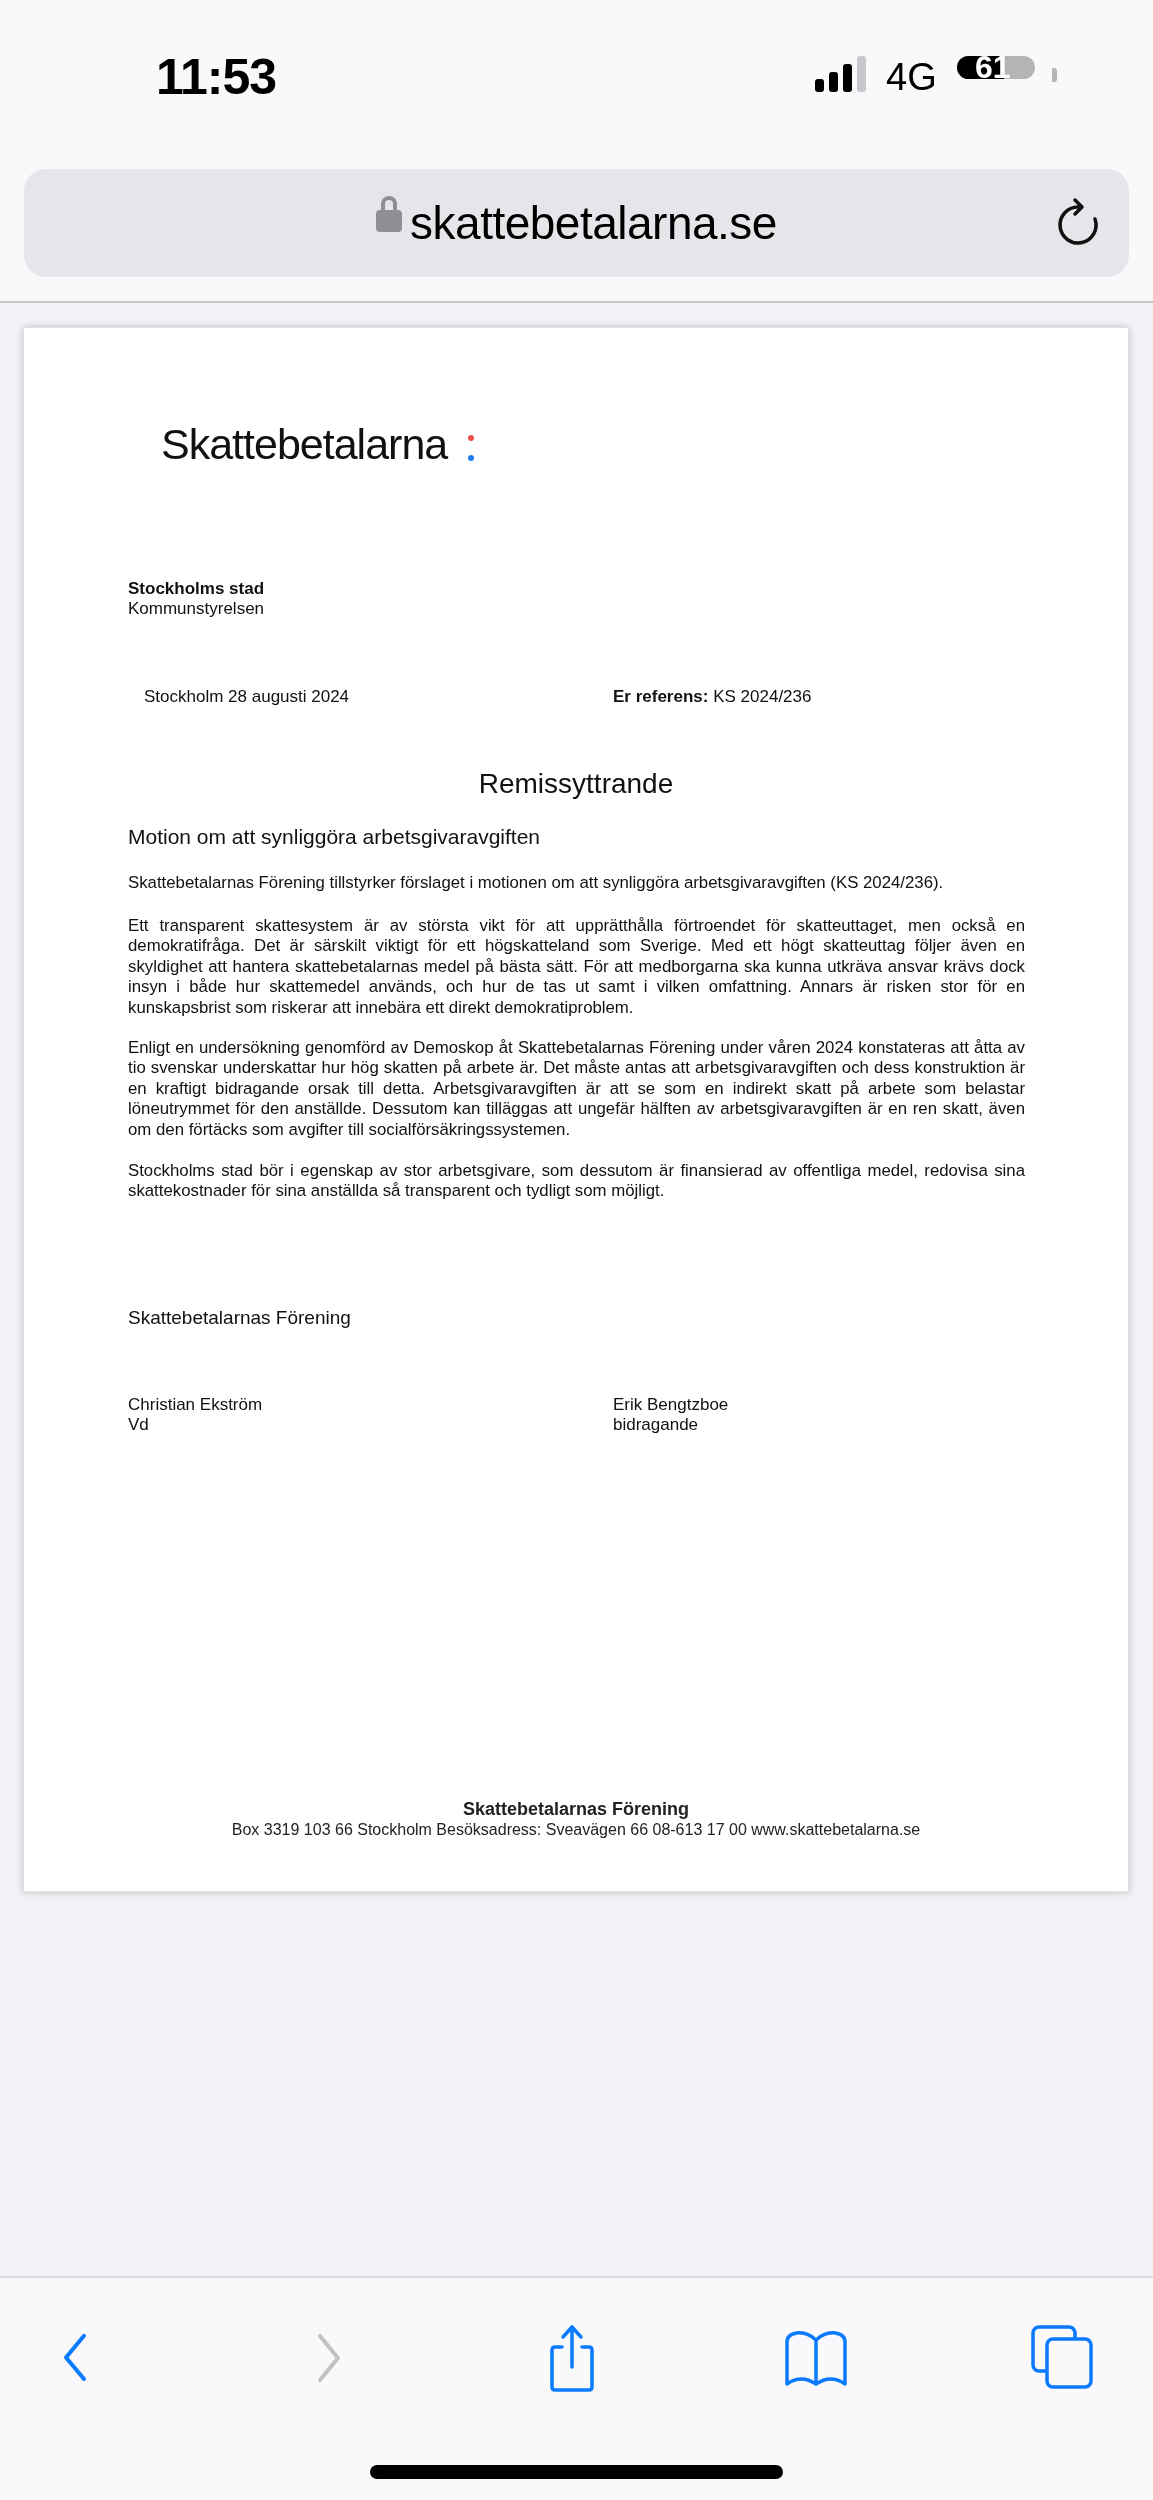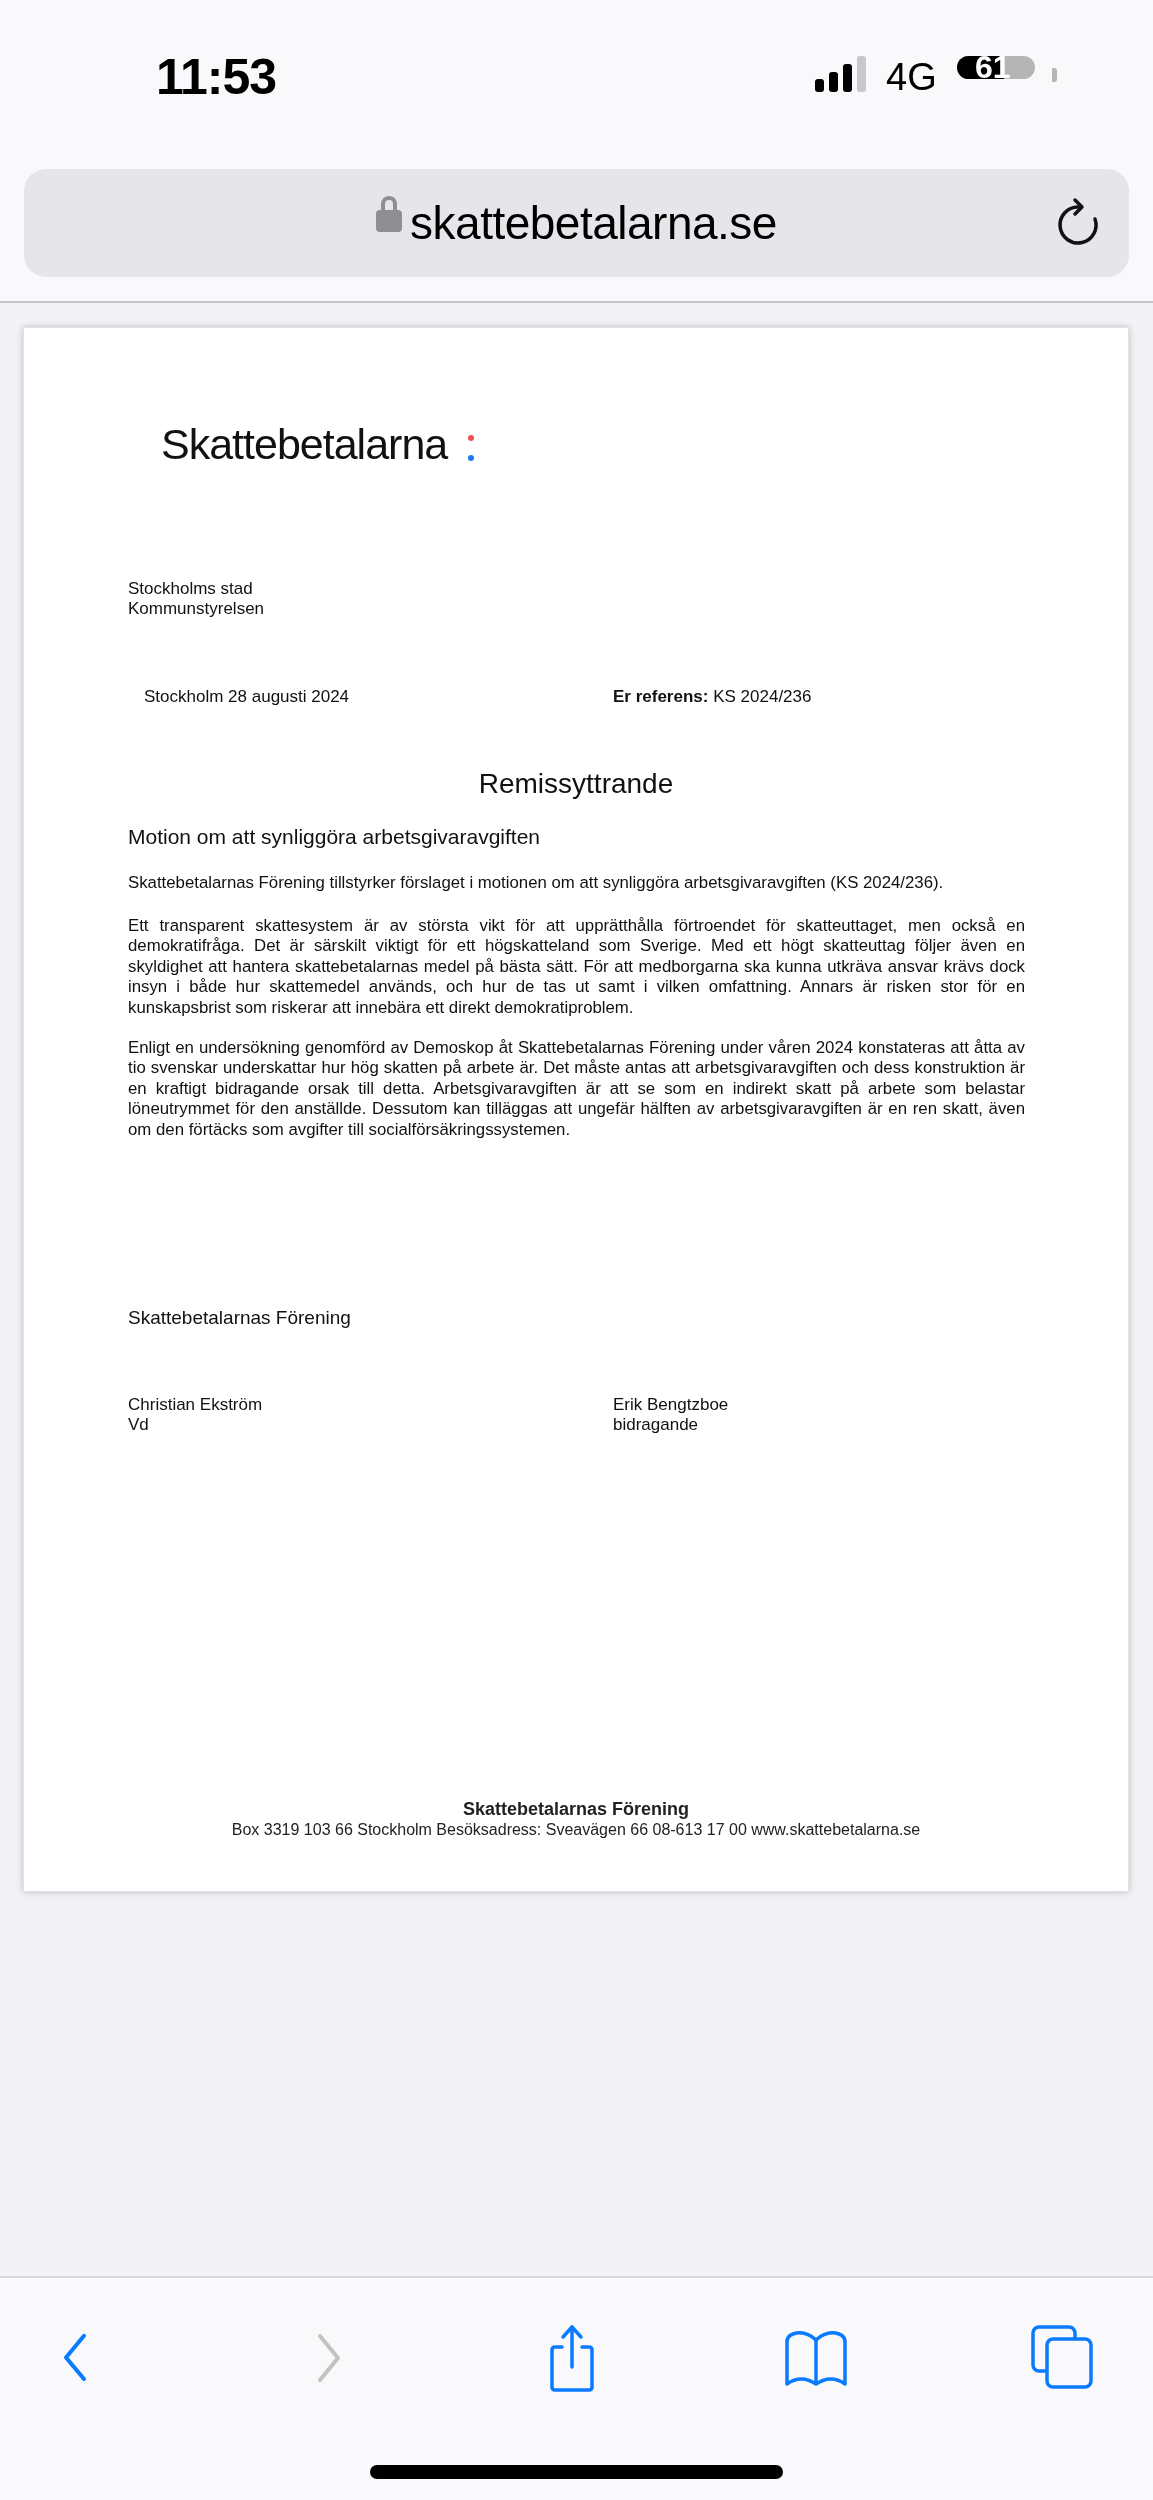--- a/index.html
+++ b/index.html
@@ -30,21 +30,21 @@
   
   .page { position: absolute; left: 23px; top: 327px; width: 1106px; height: 1565px; background: #fff; box-shadow: 0 0 6px rgba(0,0,0,0.18), 0 0 14px rgba(0,0,0,0.06); border: 1px solid #e2e2e2; }
   .logo { position: absolute; left: 137px; top: 92px; font-size: 43px; letter-spacing: -1px; color: #111; font-family: "Liberation Sans", sans-serif; }
   .logo-colon { position: absolute; left: 444px; top: 107px; width: 6px; height: 28px; }
   .logo-colon i { position: absolute; left: 0; width: 6px; height: 6px; border-radius: 50%; }
   .logo-colon i.r { top: 0; background: #f0504d; }
   .logo-colon i.b { top: 20px; background: #1d7bf2; }
 
   .doc-text { position: absolute; font-size: 17px; line-height: 20px; color: #111; }
   .recipient { left: 104px; top: 251px; }
-  .recipient .bold { font-weight: 400; }
+  .recipient .bold { font-weight: 700; }
   .date { left: 120px; top: 359px; }
   .ref { left: 589px; top: 359px; }
   .ref b { font-weight: 700; }
   .title { position: absolute; left: 0; right: 0; top: 440px; text-align: center; font-size: 28px; color: #111; }
   .subtitle { position: absolute; left: 104px; top: 497px; font-size: 21px; color: #111; }
   .body-para { position: absolute; left: 104px; width: 897px; font-size: 16.8px; line-height: 20.4px; text-align: justify; color: #111; }
   .p1 { top: 545px; }
   .p2 { top: 588px; }
   .p3 { top: 710px; }
   .p4 { top: 833px; }
@@ -115,20 +115,21 @@
     <b>Er referens:</b>
     <span>KS 2024/236</span>
   </div>
 
   <div class="title">Remissyttrande</div>
   <div class="subtitle">Motion om att synliggöra arbetsgivaravgiften</div>
 
   <p class="body-para p1">Skattebetalarnas Förening tillstyrker förslaget i motionen om att synliggöra arbetsgivaravgiften (KS 2024/236).</p>
   <p class="body-para p2">Ett transparent skattesystem är av största vikt för att upprätthålla förtroendet för skatteuttaget, men också en demokratifråga. Det är särskilt viktigt för ett högskatteland som Sverige. Med ett högt skatteuttag följer även en skyldighet att hantera skattebetalarnas medel på bästa sätt. För att medborgarna ska kunna utkräva ansvar krävs dock insyn i både hur skattemedel används, och hur de tas ut samt i vilken omfattning. Annars är risken stor för en kunskapsbrist som riskerar att innebära ett direkt demokratiproblem.</p>
   <p class="body-para p3">Enligt en undersökning genomförd av Demoskop åt Skattebetalarnas Förening under våren 2024 konstateras att åtta av tio svenskar underskattar hur hög skatten på arbete är. Det måste antas att arbetsgivaravgiften och dess konstruktion är en kraftigt bidragande orsak till detta. Arbetsgivaravgiften är att se som en indirekt skatt på arbete som belastar löneutrymmet för den anställde. Dessutom kan tilläggas att ungefär hälften av arbetsgivaravgiften är en ren skatt, även om den förtäcks som avgifter till socialförsäkringssystemen.</p>
+  <p class="body-para p4">Stockholms stad bör i egenskap av stor arbetsgivare, som dessutom är finansierad av offentliga medel, redovisa sina skattekostnader för sina anställda så transparent och tydligt som möjligt.</p>
 
   <div class="org-sign">Skattebetalarnas Förening</div>
 
   <div class="signer signer1">
     <div>Christian Ekström</div>
     <div>Vd</div>
   </div>
   <div class="signer signer2">
     <div>Erik Bengtzboe</div>
     <div>bidragande</div>

